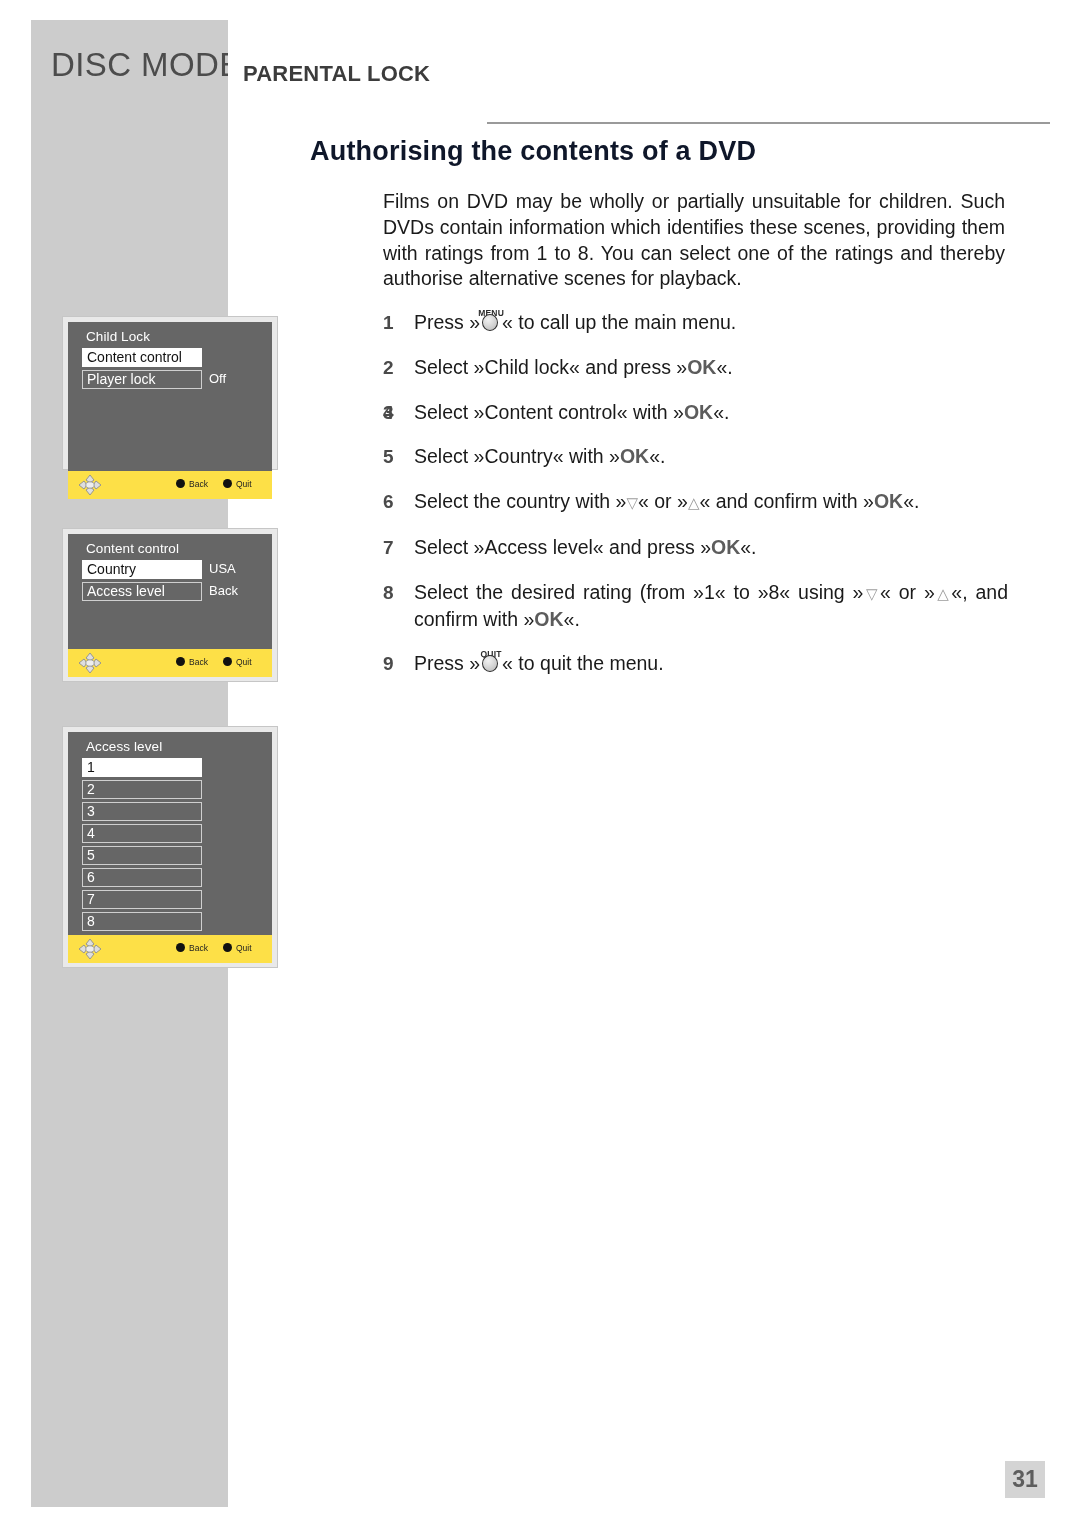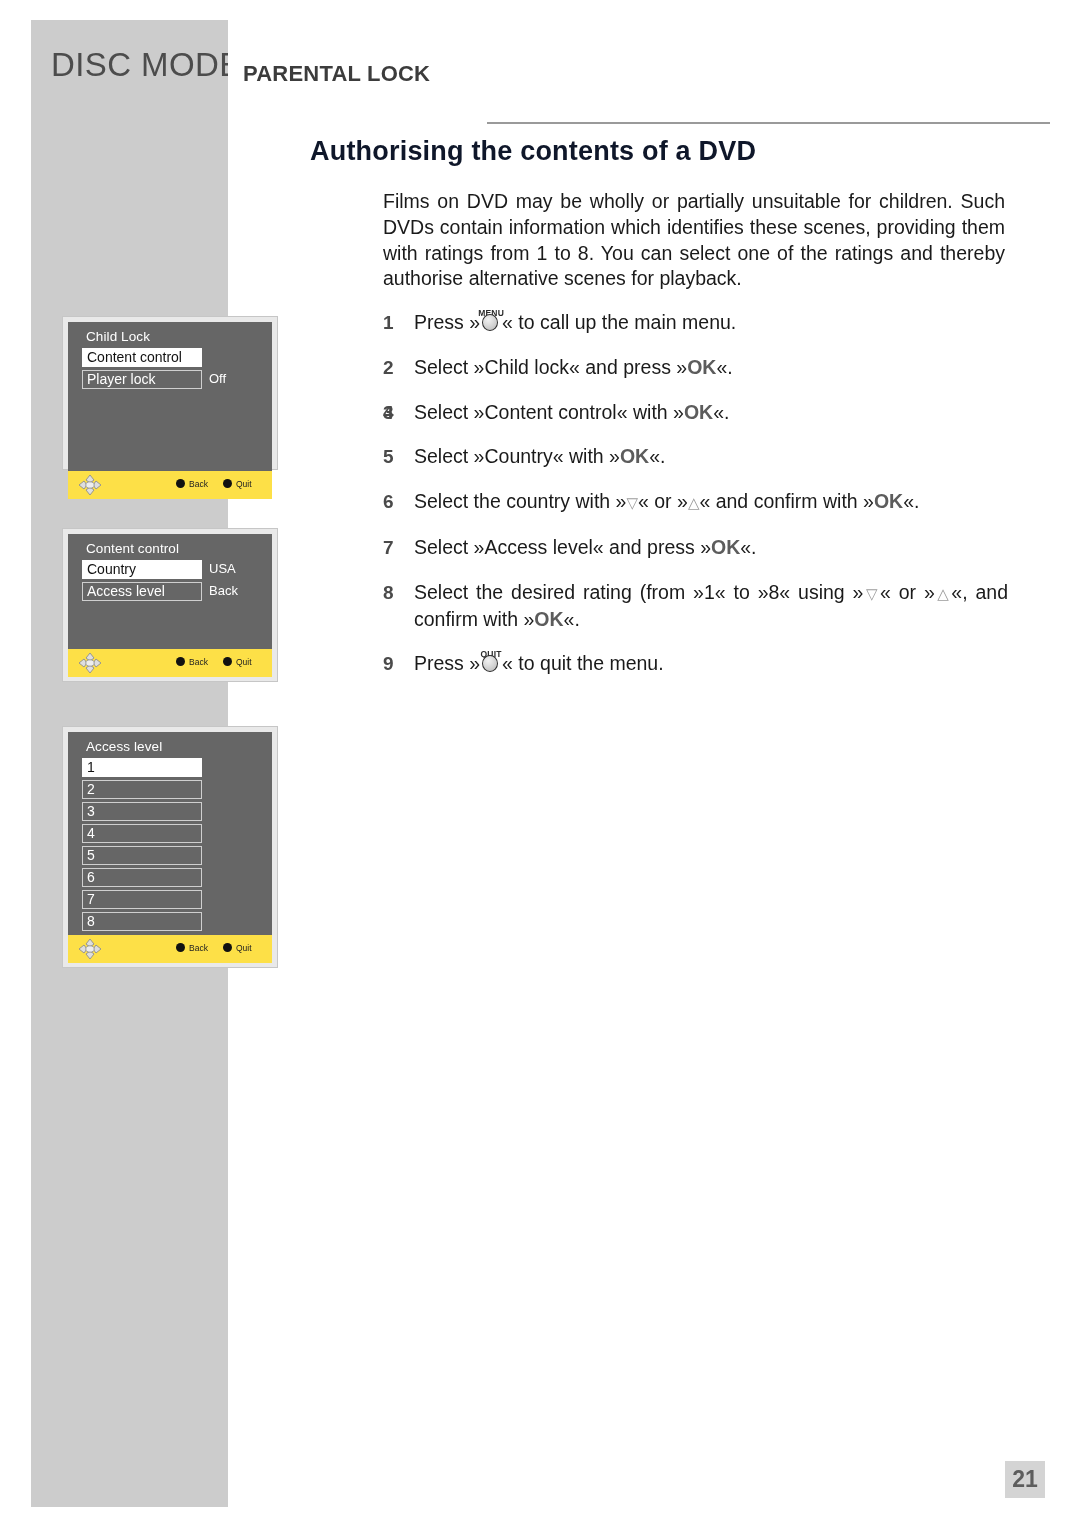--- a/index.html
+++ b/index.html
@@ -403,13 +403,13 @@
     </svg>
     <div class="fbtn" style="left:108px;">
       <span class="fdot"></span><span>Back</span>
     </div>
     <div class="fbtn" style="left:155px;">
       <span class="fdot"></span><span>Quit</span>
     </div>
   </div>
 </div>
 
-<div class="pageno">21</div>
+<div class="pageno">31</div>
 
 </body></html>

